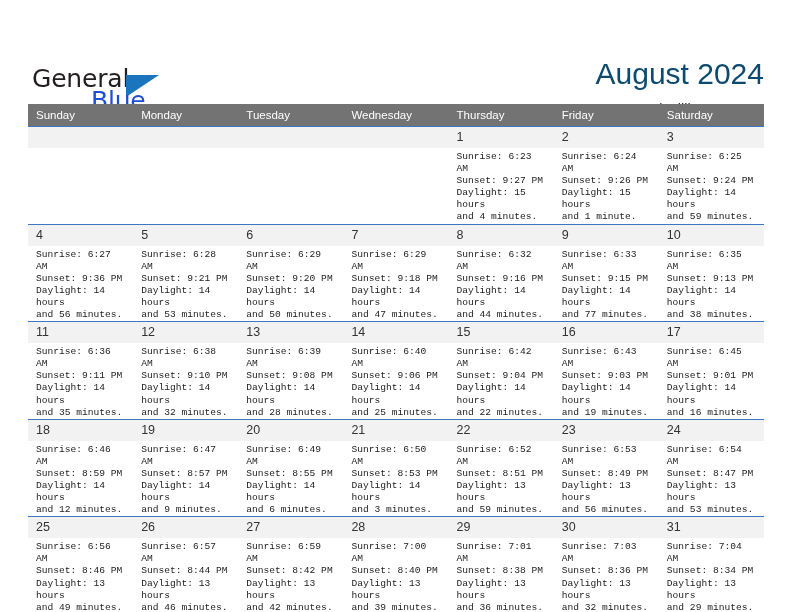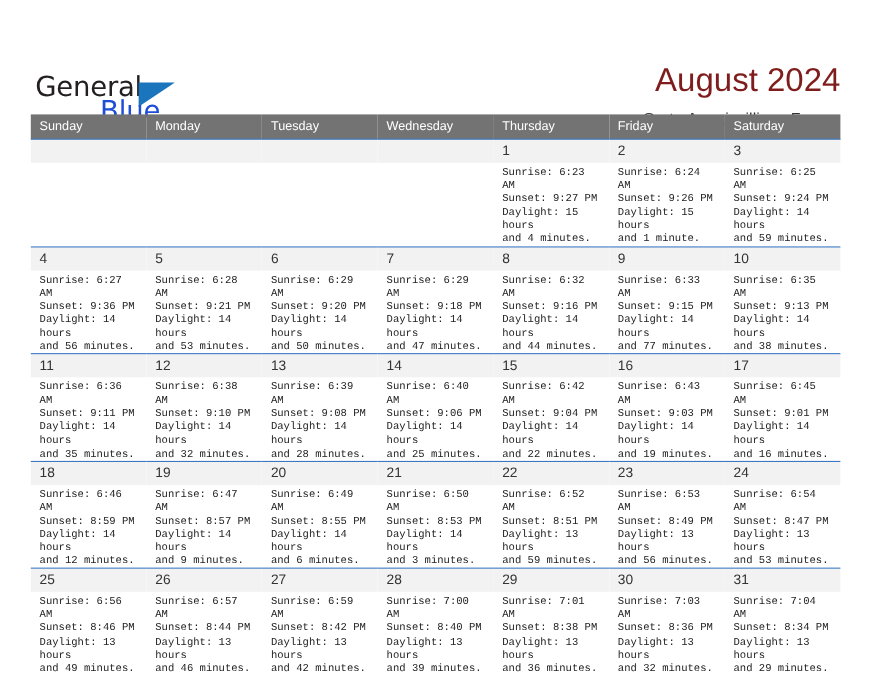--- a/index.html
+++ b/index.html
@@ -67,21 +67,21 @@
 
   .title-block {
     position: absolute;
     right: 0;
     top: 0;
     text-align: right;
   }
   .cal-title {
     font-size: 30px;
     font-weight: normal;
-    color: #7f1d1d;
+    color: #0c4a6e;
     line-height: 36px;
     white-space: nowrap;
   }
   .cal-subtitle {
     margin-top: 8px;
     font-size: 14.5px;
     color: #333333;
     line-height: 18px;
     white-space: nowrap;
   }

